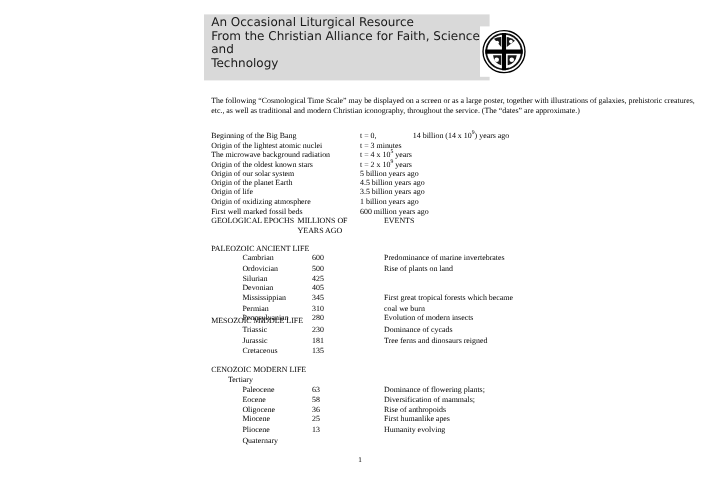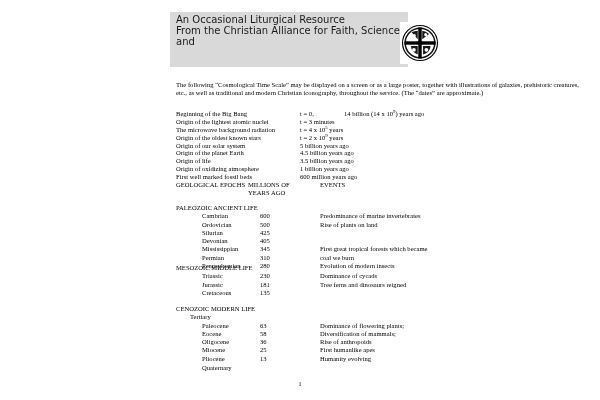--- a/index.html
+++ b/index.html
@@ -148,20 +148,21 @@
 </head>
 <body>
 
 <div class="page">
 
   <div class="header-band"></div>
 
   <div class="header-text">
     <div class="doc-sub">An Occasional Liturgical Resource</div>
     <div class="doc-sub">From the Christian Alliance for Faith, Science and</div>
+    <div class="doc-sub">Technology</div>
   </div>
 
   <div class="logo">
     <svg width="38" height="38" viewBox="0 0 100 100">
       <circle cx="50" cy="50" r="46" fill="none" stroke="#000" stroke-width="3"></circle>
       <circle cx="50" cy="50" r="41" fill="#111"></circle>
       <circle cx="50" cy="50" r="37" fill="#fff"></circle>
       <path d="M50 9 L50 91" stroke="#000" stroke-width="9"></path>
       <path d="M9 50 L91 50" stroke="#000" stroke-width="9"></path>
       <path d="M28 22 A30 30 0 0 1 44 18 L44 40 Z" fill="#1a1a1a"></path>

